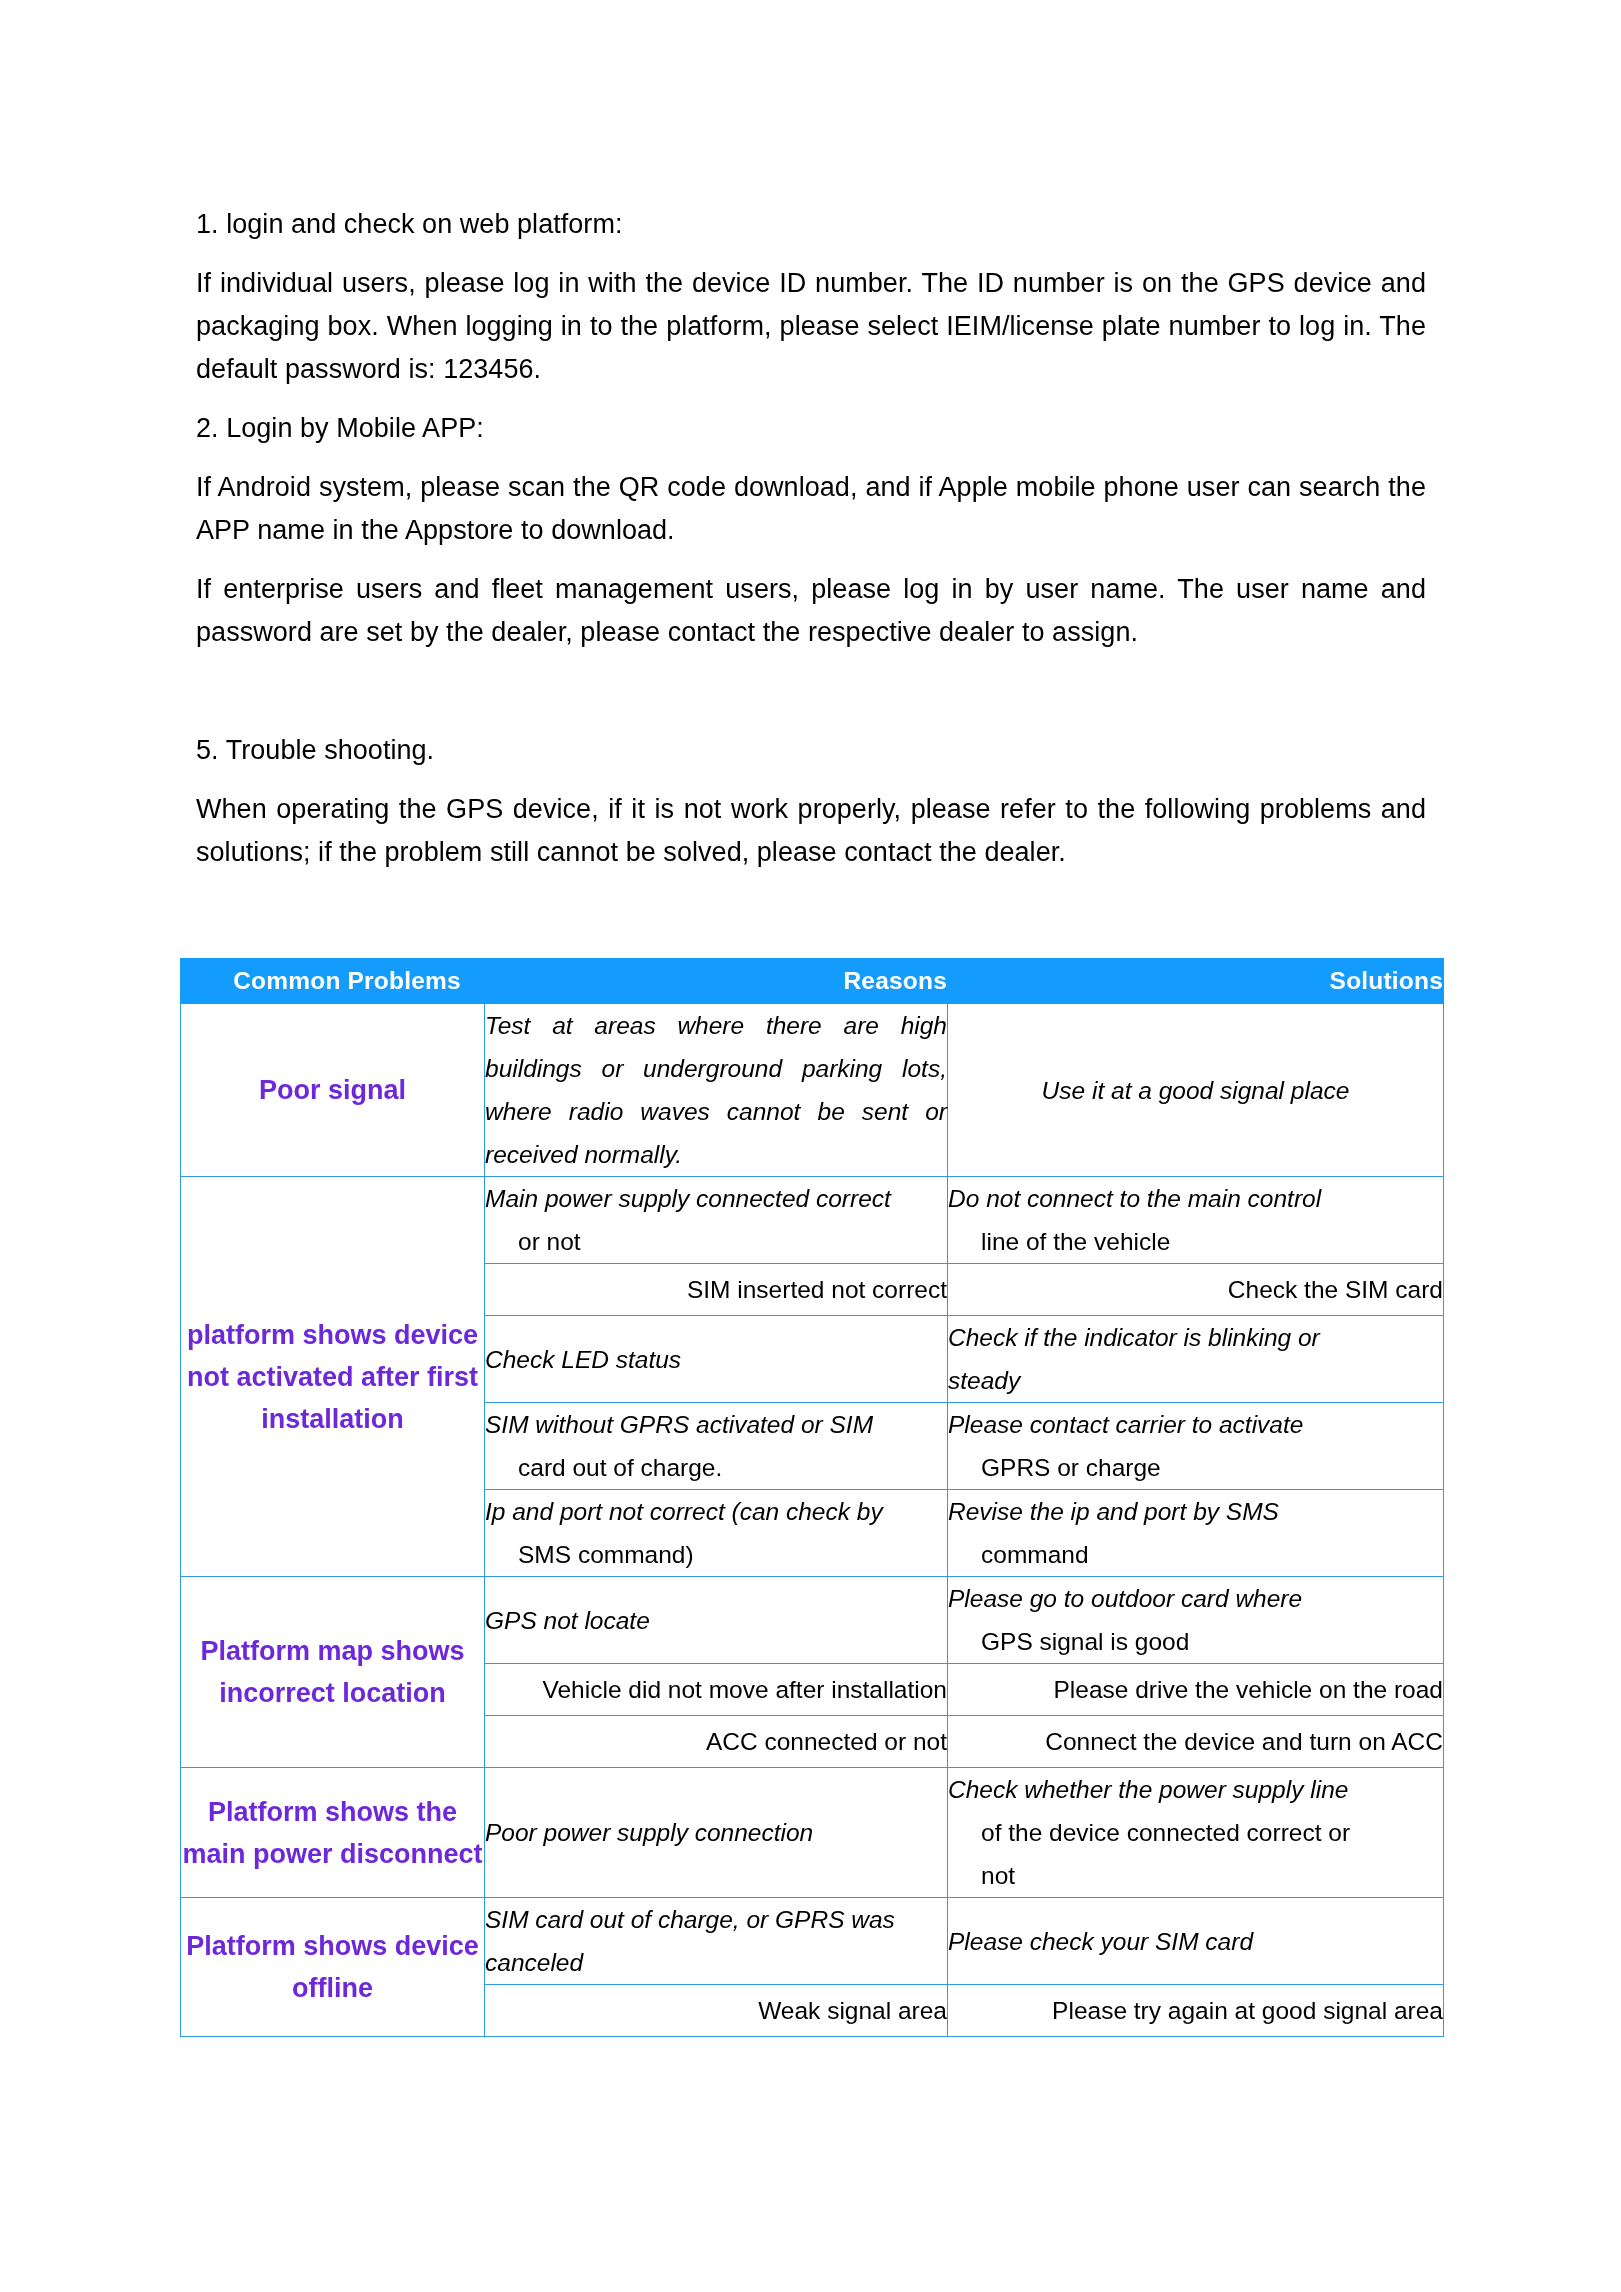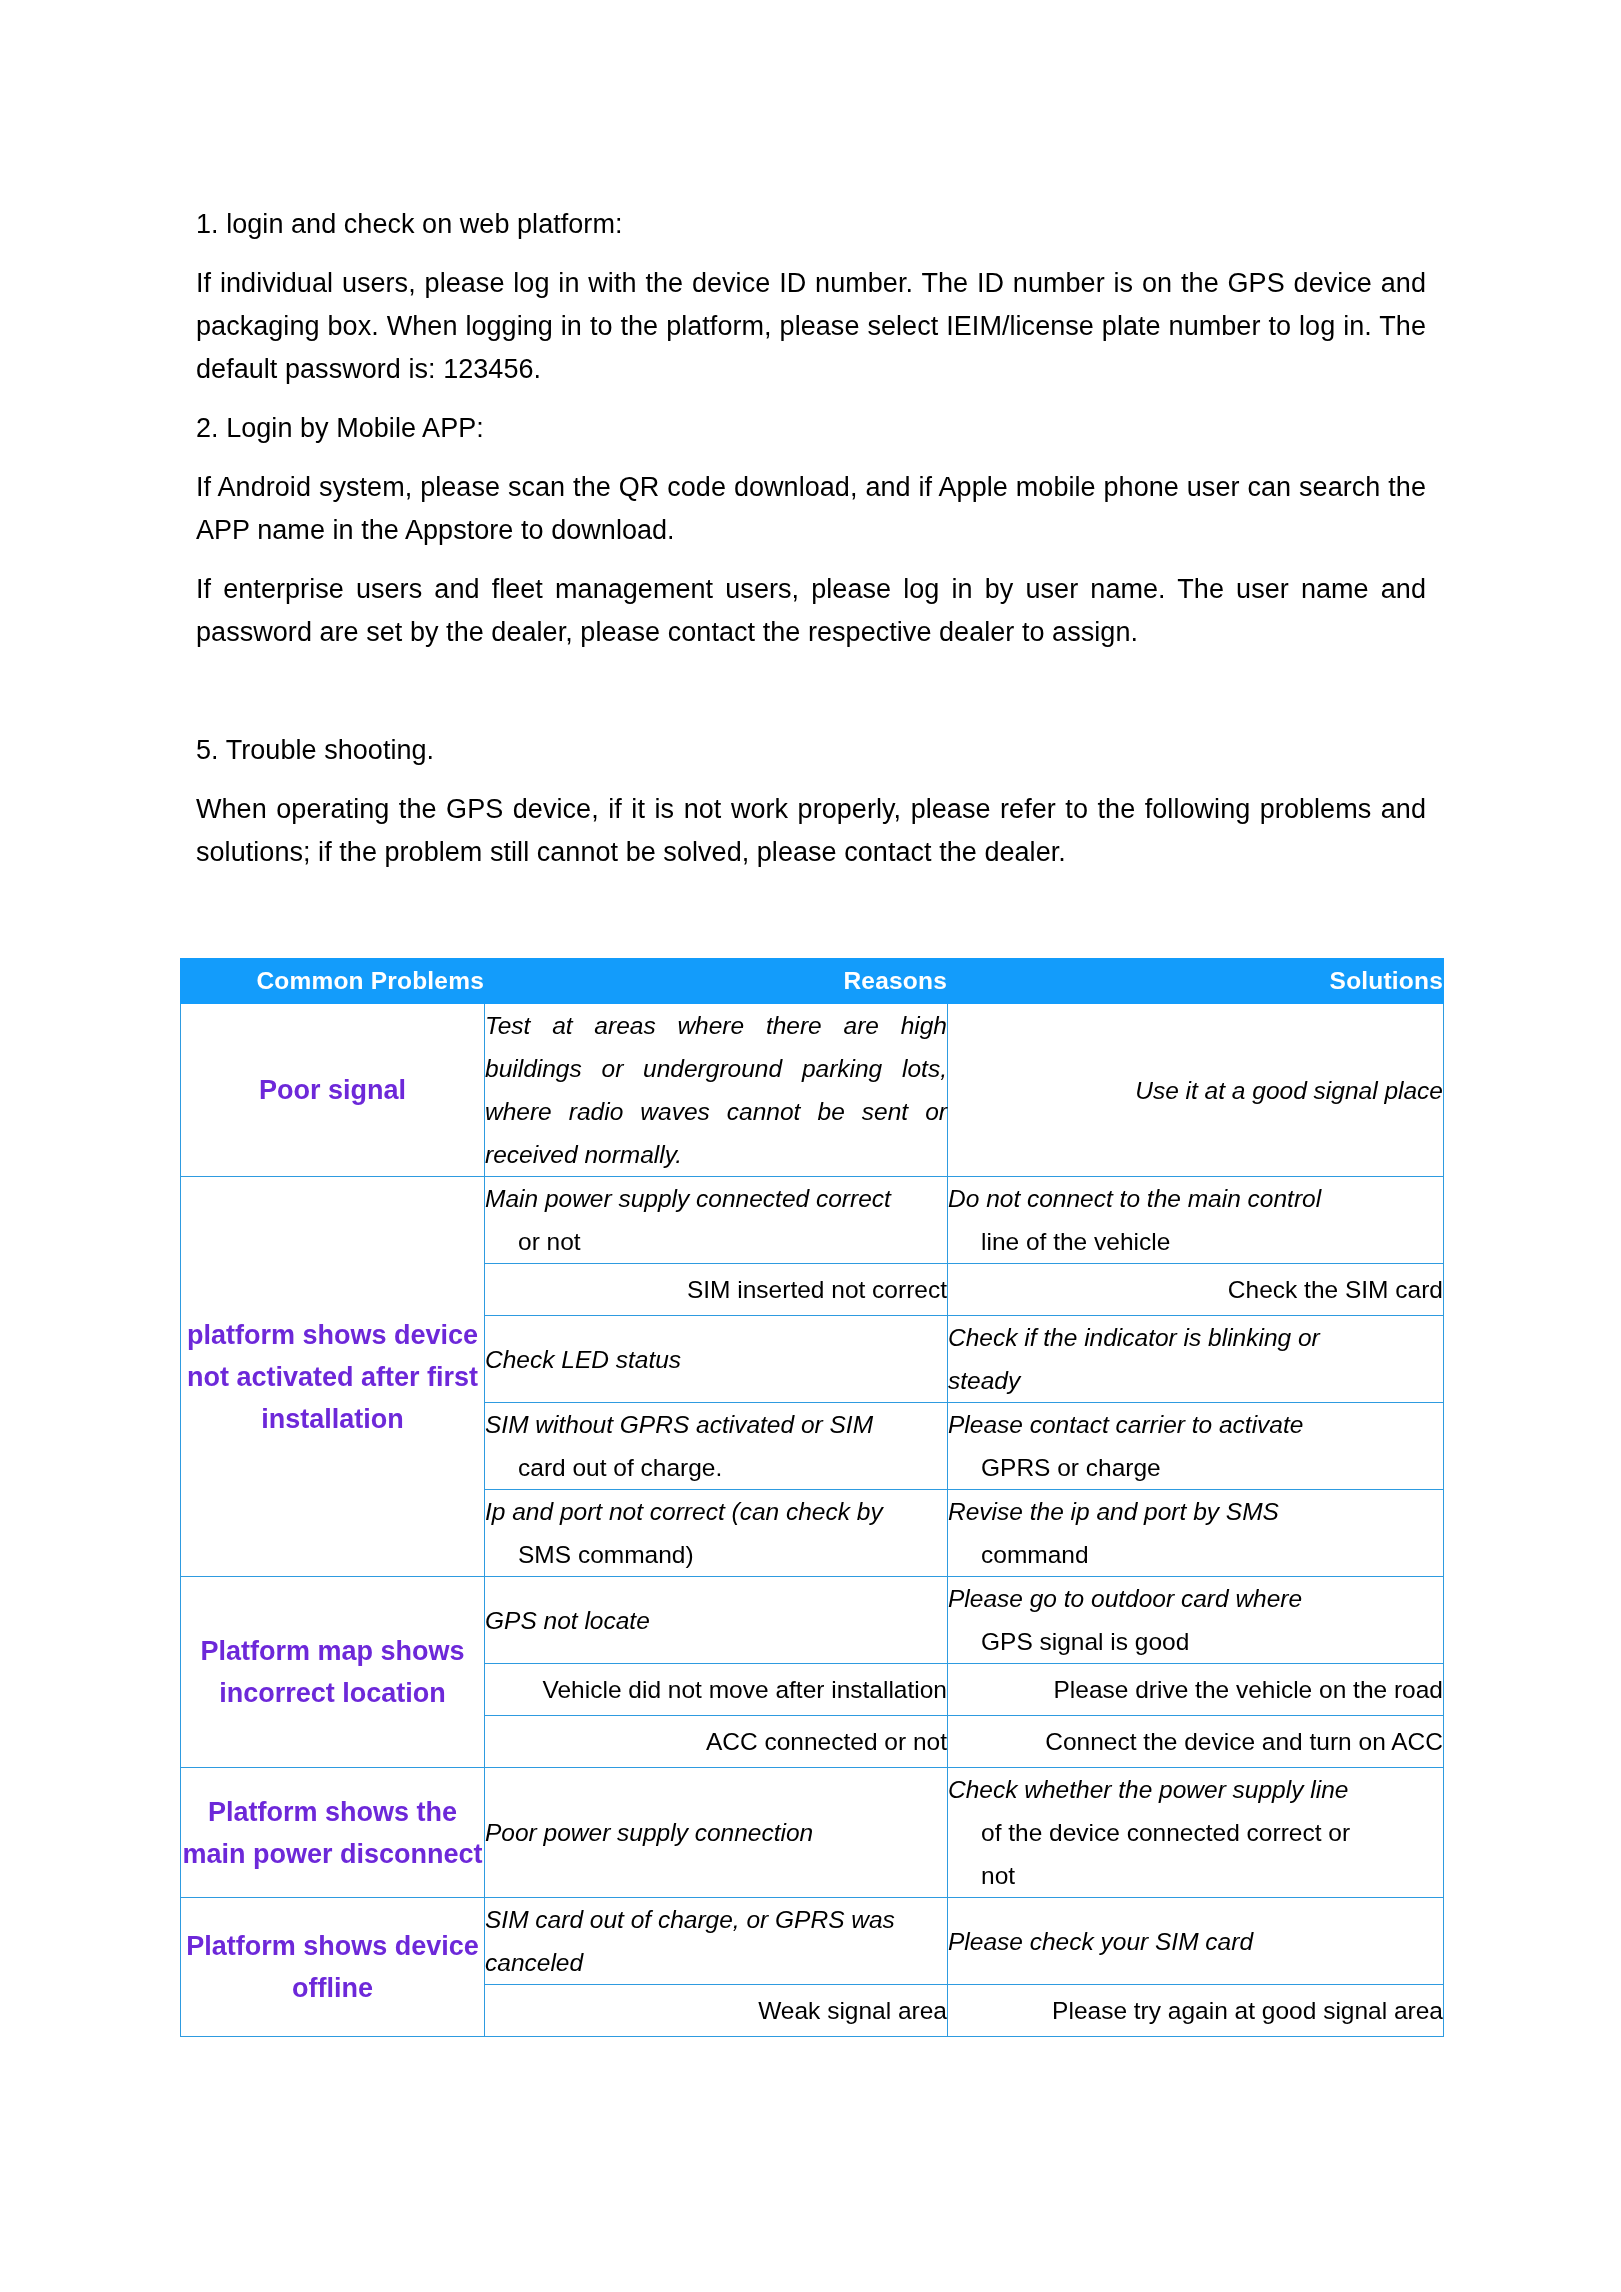--- a/index.html
+++ b/index.html
@@ -54,21 +54,21 @@
     background: #139CFB;
     border-color: #139CFB;
     color: #ffffff;
     font-weight: bold;
     font-size: 24.5px;
     height: 44px;
     line-height: 44px;
     text-align: right;
     letter-spacing: 0.2px;
   }
-  table.ts thead th.h1 { text-align: right; padding-left: 29px; }
+  table.ts thead th.h1 { text-align: center; padding-left: 29px; }
 
   td.prob {
     text-align: center;
     font-weight: bold;
     font-size: 27px;
     line-height: 42px;
     color: #6d28d9;
     padding: 0 11.8px;
   }
   td.cell {
@@ -124,21 +124,21 @@
         <th>Solutions</th>
       </tr>
     </thead>
     <tbody>
 
       <tr>
         <td class="prob" rowspan="1">Poor signal</td>
         <td class="cell">
             <span class="flat">Test at areas where there are high buildings or underground parking lots, where radio waves cannot be sent or received normally.</span>
           </td>
-        <td class="cell mid" style="text-align:right;margin-left:43px;">
+        <td class="cell mid" style="text-align:center;margin-left:43px;">
             <span class="flat">Use it at a good signal place</span>
           </td>
       </tr>
 
       <tr>
         <td class="prob" rowspan="5">platform shows device not activated after first installation</td>
         <td class="cell">
           <span class="flat">Main power supply connected correct</span>
           <span class="ind">or not</span>
         </td>

